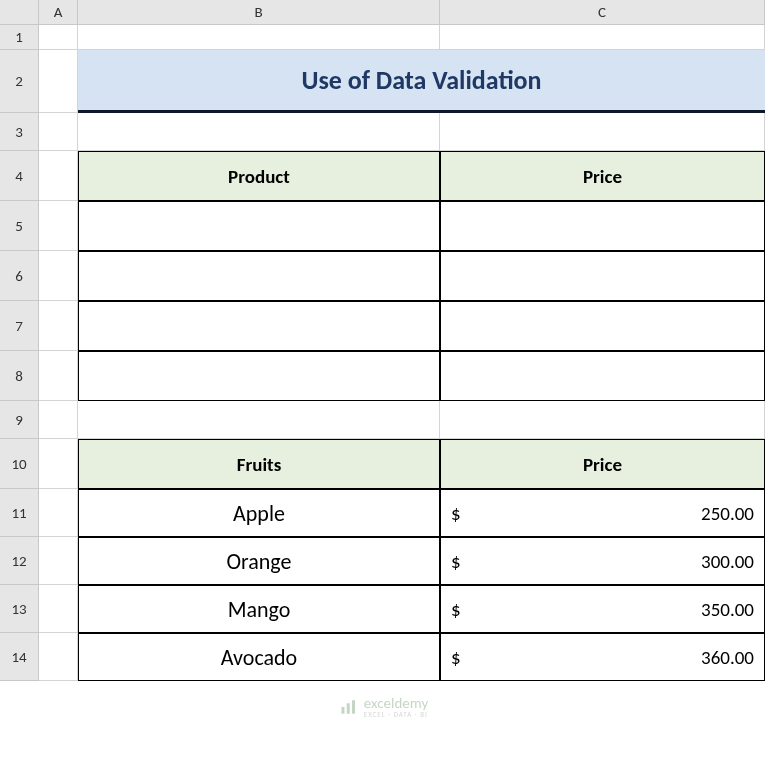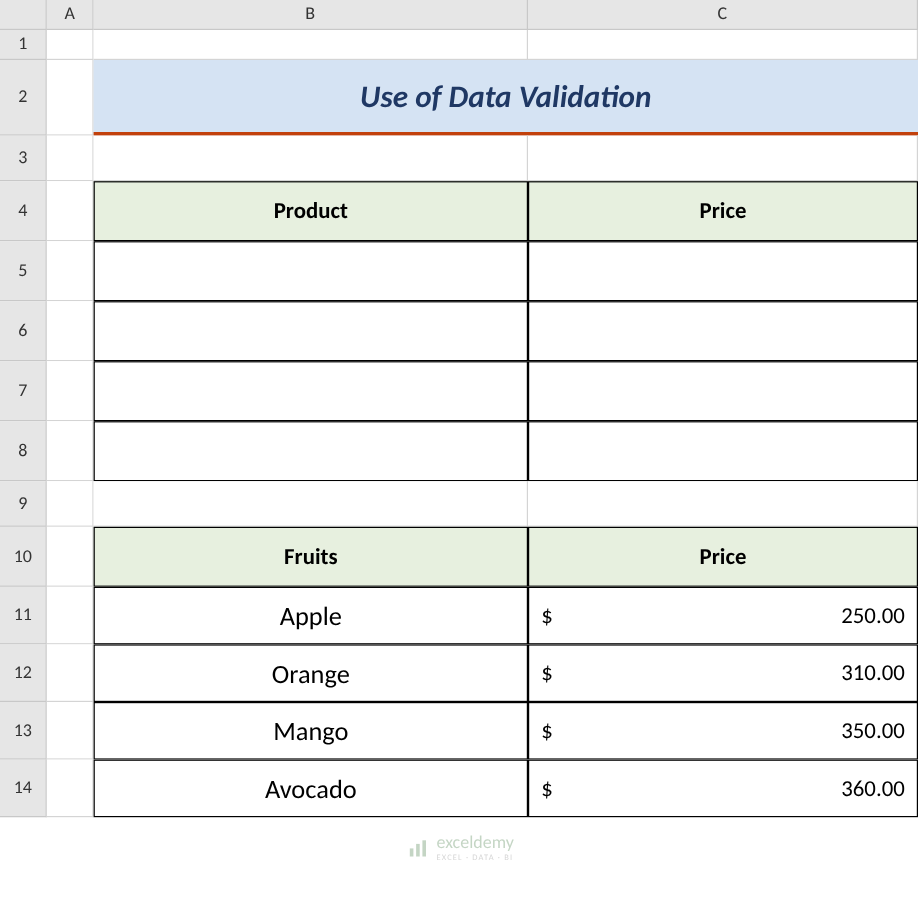--- a/index.html
+++ b/index.html
@@ -44,28 +44,27 @@
     .cell {
       border-right: 1px solid #d4d4d4;
       border-bottom: 1px solid #d4d4d4;
       background: #fff;
       display: flex;
       align-items: center;
       padding: 0 6px;
     }
     .title-cell {
       background: #d5e3f3;
-      border-bottom: 3px solid #c2410c;
+      border-bottom: 3px solid #0f172a;
       display: flex;
       align-items: center;
       justify-content: center;
       font-size: 26px;
       font-weight: bold;
       color: #1f3864;
-      font-style: italic;
     }
     .table-header {
       background: #e7f0df;
       border: 1px solid #000;
       display: flex;
       align-items: center;
       justify-content: center;
       font-size: 19px;
       font-weight: bold;
       color: #000;
@@ -174,21 +173,21 @@
   <div class="price-cell">
     <span>$</span>
     <span>250.00</span>
   </div>
 
   <div class="row-header">12</div>
   <div class="cell"></div>
   <div class="table-cell center">Orange</div>
   <div class="price-cell">
     <span>$</span>
-    <span>310.00</span>
+    <span>300.00</span>
   </div>
 
   <div class="row-header">13</div>
   <div class="cell"></div>
   <div class="table-cell center">Mango</div>
   <div class="price-cell">
     <span>$</span>
     <span>350.00</span>
   </div>
 

